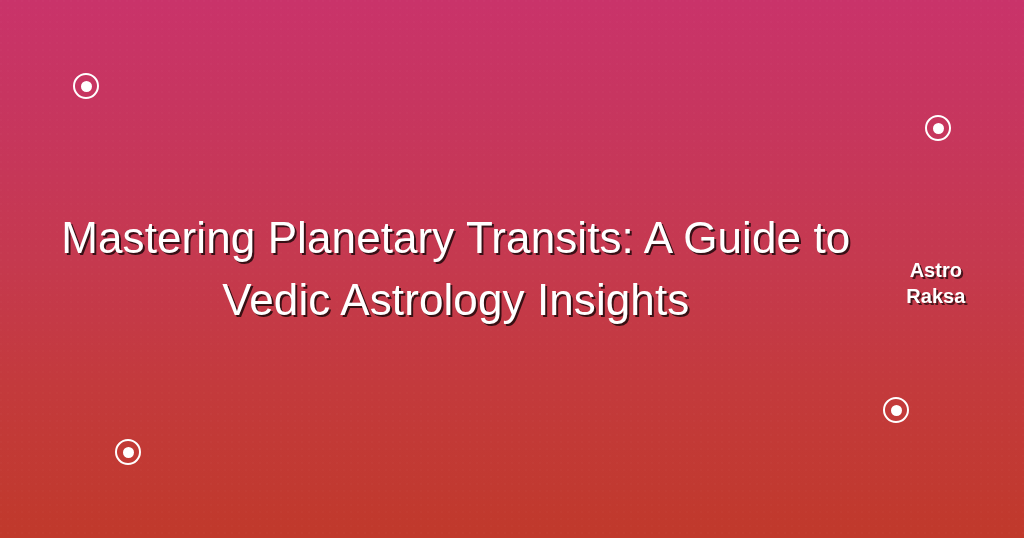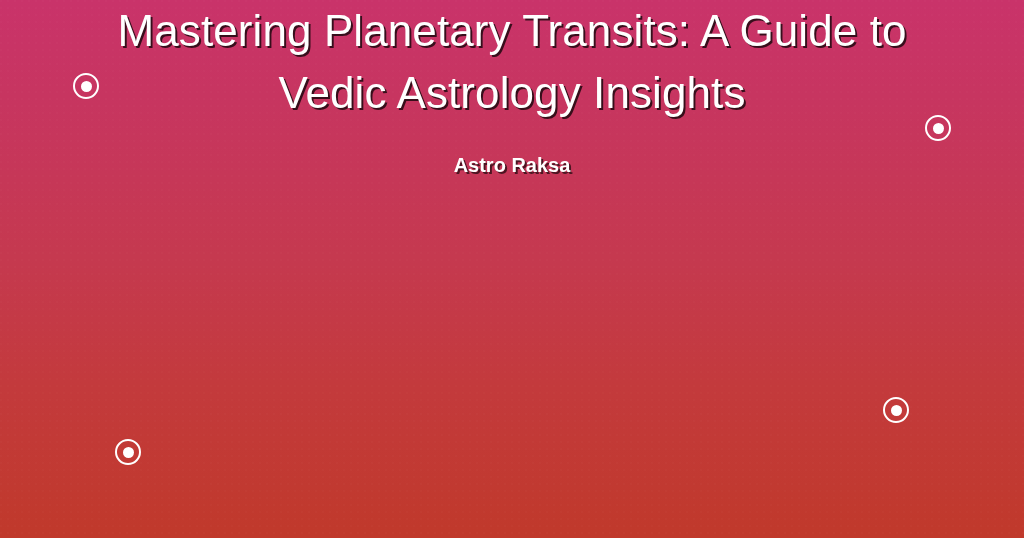--- a/index.html
+++ b/index.html
@@ -62,23 +62,23 @@
   #deco-4 { left: 115px; top: 439px; }
 
   
   #content {
     position: absolute;
     left: 0;
     right: 0;
     top: 0;
     bottom: 0;
     display: flex;
-    flex-direction: column;
+    flex-direction: row;
     align-items: center;
-    justify-content: flex-start;
+    justify-content: flex-end;
     padding: 0 32px;
     box-sizing: border-box;
   }
 
   #title {
     margin: 0;
     width: 880px;
     text-align: center;
     color: #ffffff;
     font-size: 44px;

